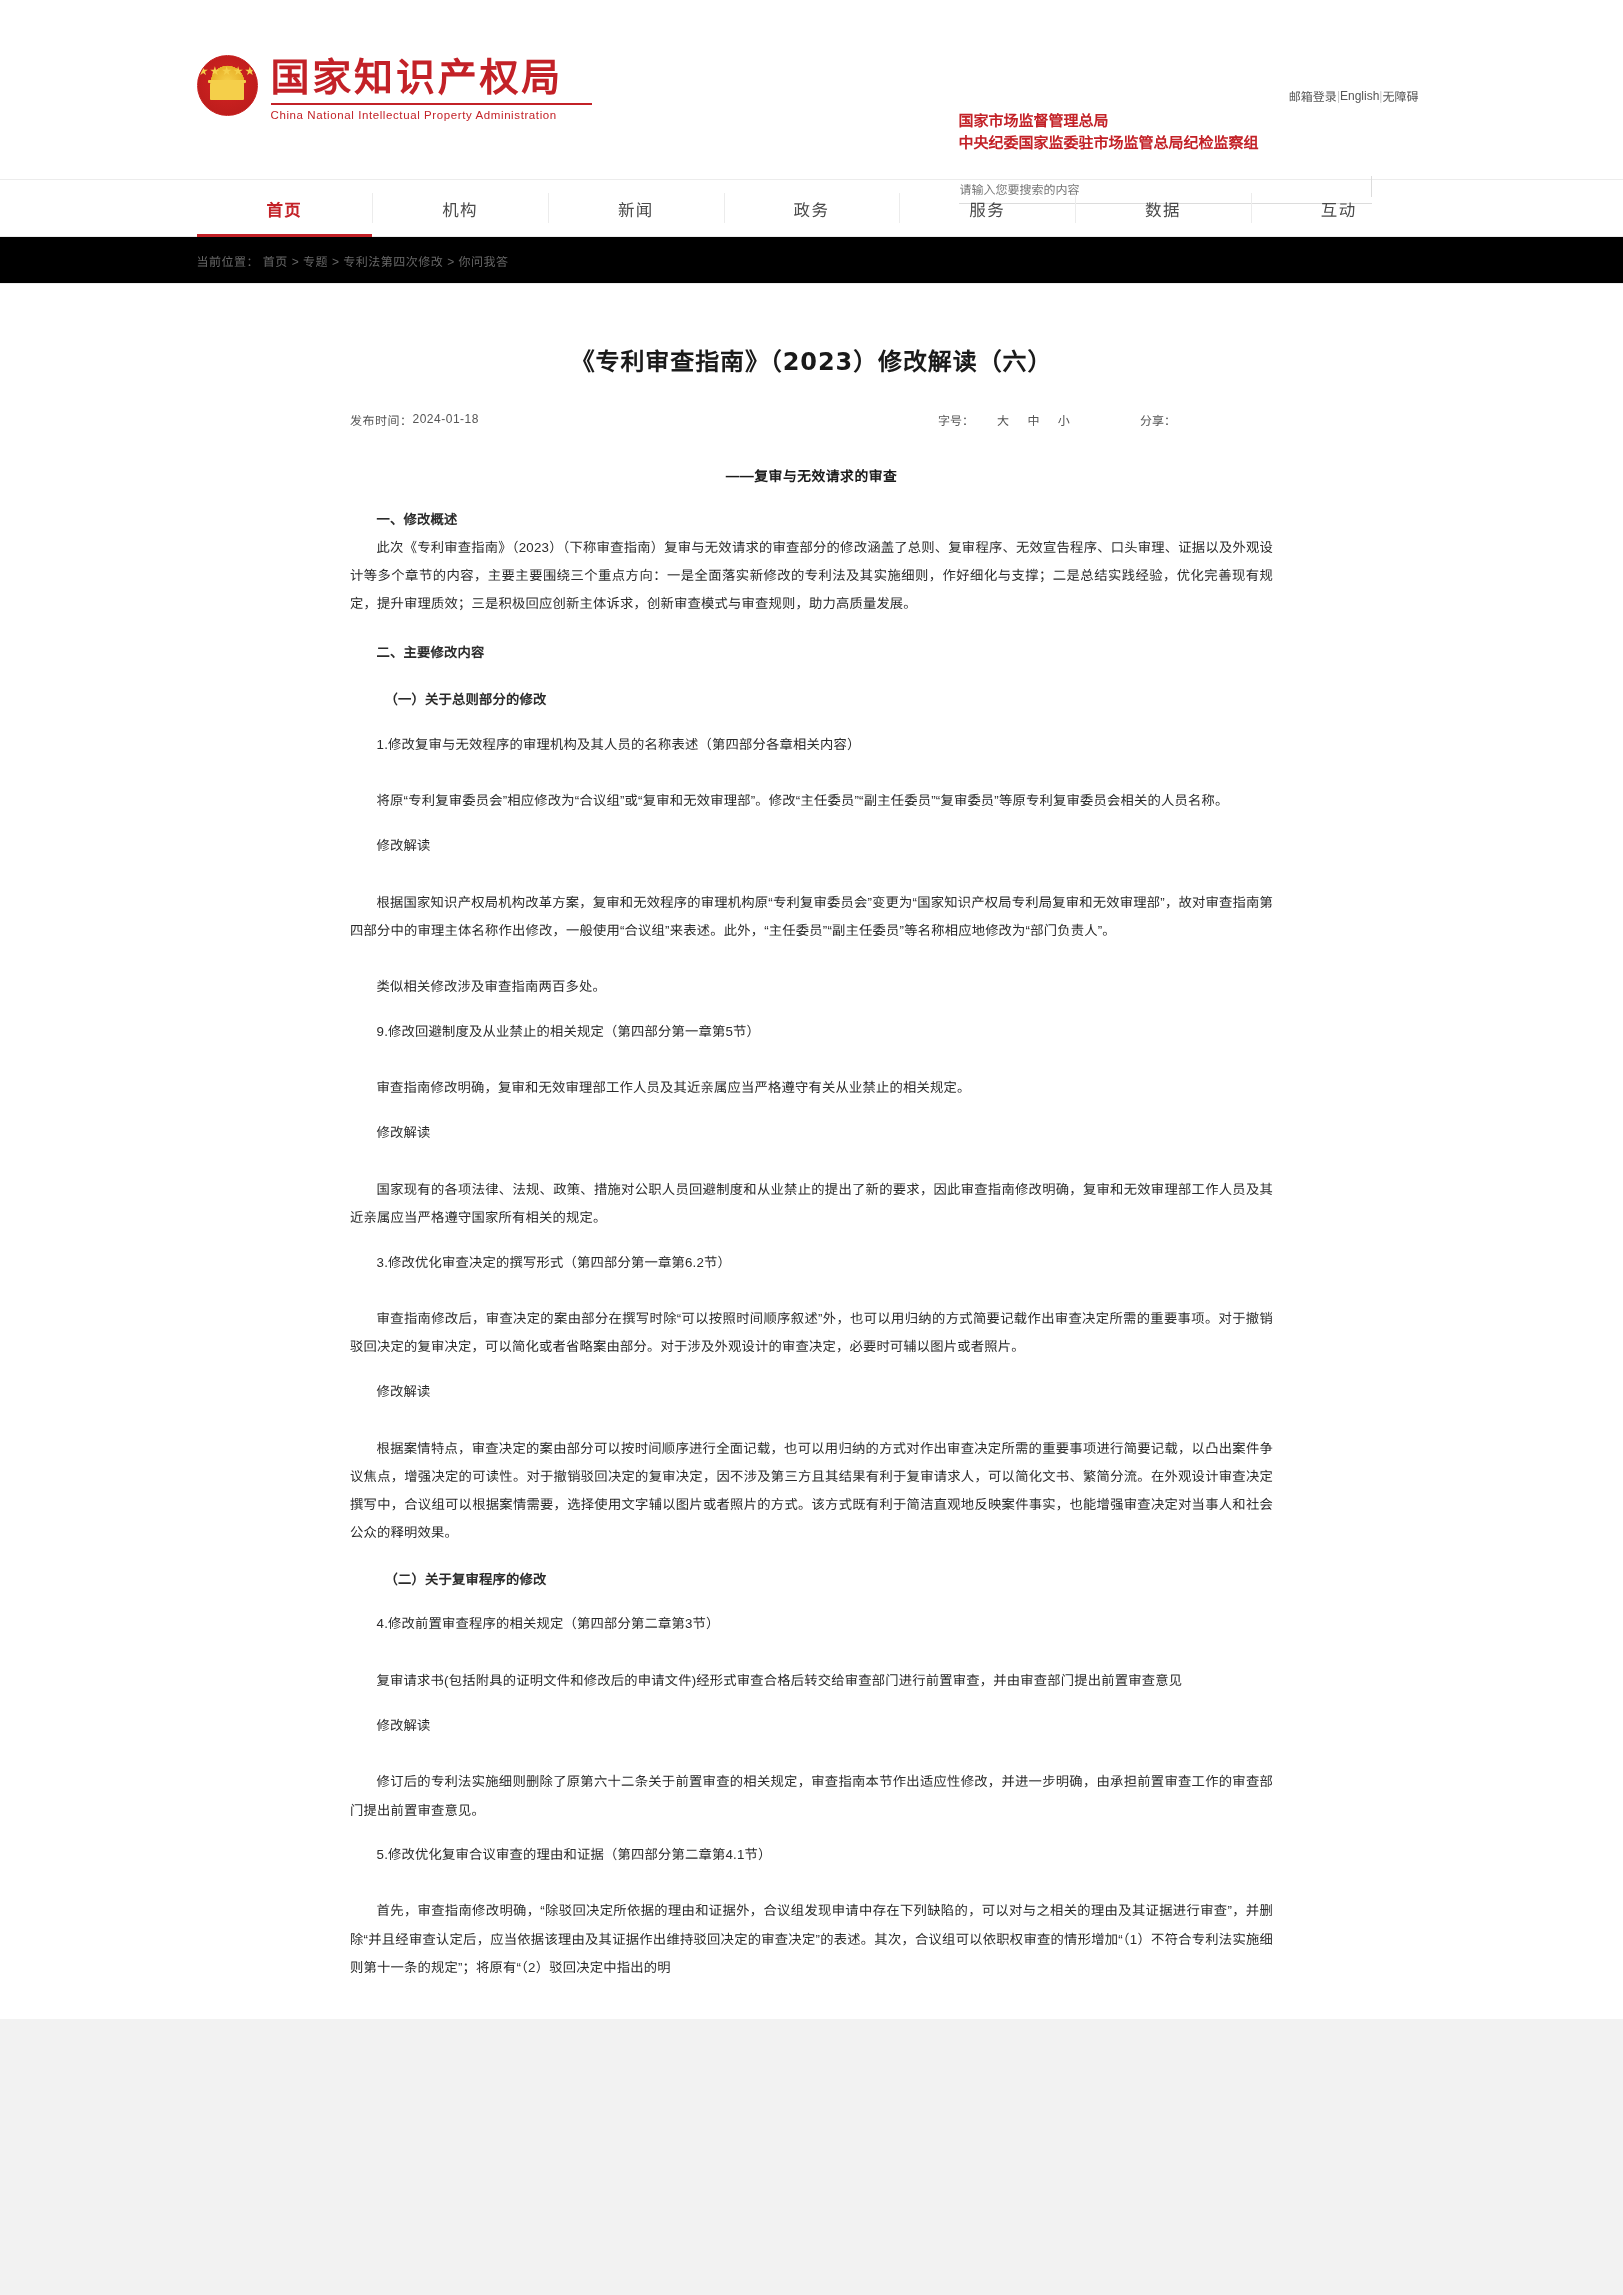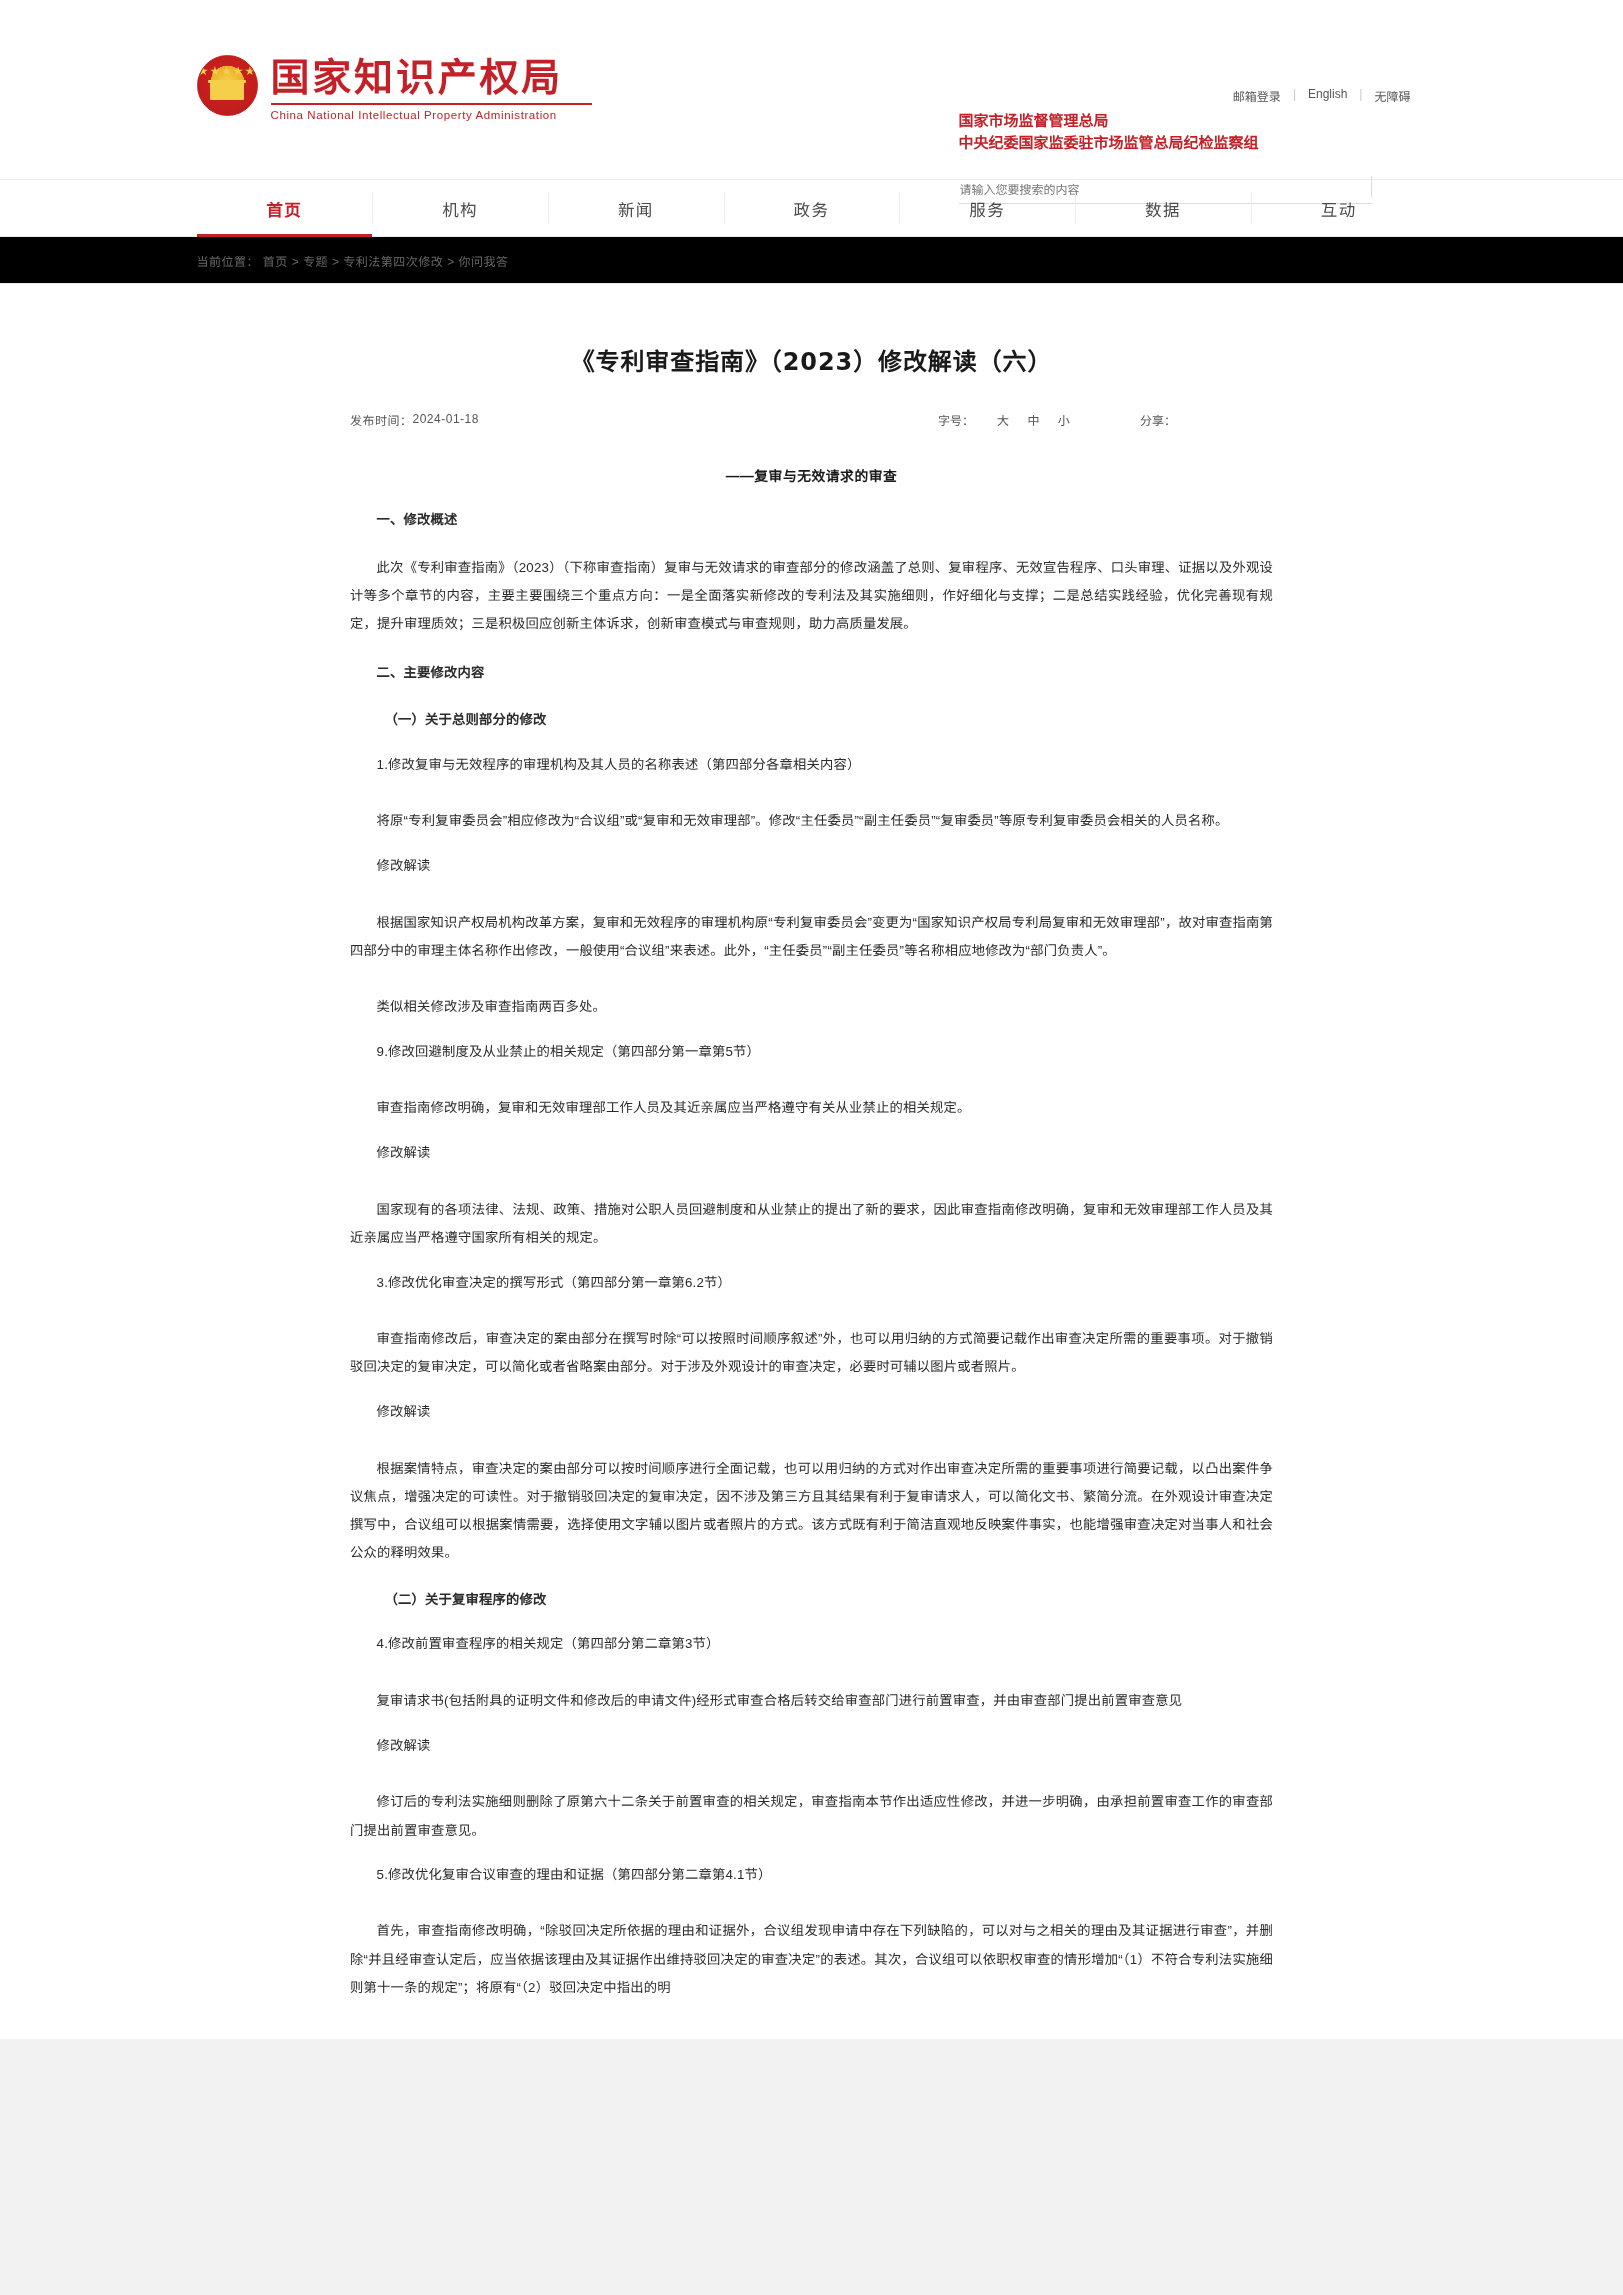--- a/index.html
+++ b/index.html
@@ -87,26 +87,26 @@
     margin: 6.4px 0 4.6px 0;
   }
   .logo-en {
     font-size: 11.5px;
     color: #c32127;
     letter-spacing: 0.6px;
     font-family: Liberation Sans, sans-serif;
   }
   .toplinks {
     position: absolute;
-    right: 16px;
+    right: 8px;
     top: 87px;
     font-size: 12px;
     color: #555;
     display: flex;
-    gap: 12px;
+    align-items: center;
   }
   .toplinks .sep { color: #c9c9c9; }
   .toplinks a { color: #555; text-decoration: none; }
   .org-lines {
     position: absolute;
     left: 762px;
     top: 110px;
     color: #c32127;
     font-size: 15px;
     line-height: 1.45;
@@ -247,21 +247,21 @@
     color: #2b2b2b;
     margin: 0;
     letter-spacing: 0.2px;
     text-align: justify;
   }
   .p-h2 { font-weight: bold; margin-top: 21px; text-indent: 2em; }
   .p-h3 { font-weight: bold; margin-top: 18.4px; text-indent: 2.6em; }
   .p-num { margin-top: 16.5px; text-indent: 2em; }
   .p-ind { margin-top: 28px; text-indent: 2em; }
   .p-lbl { margin-top: 17.4px; text-indent: 2em; }
-  .first-para { margin-top: 20px; text-indent: 2em; }
+  .first-para { text-indent: 2em; }
 </style>
 </head>
 <body>
 
 <div class="page">
 
   <div class="header">
     <div class="header-inner">
 
       <div class="logo-block">

